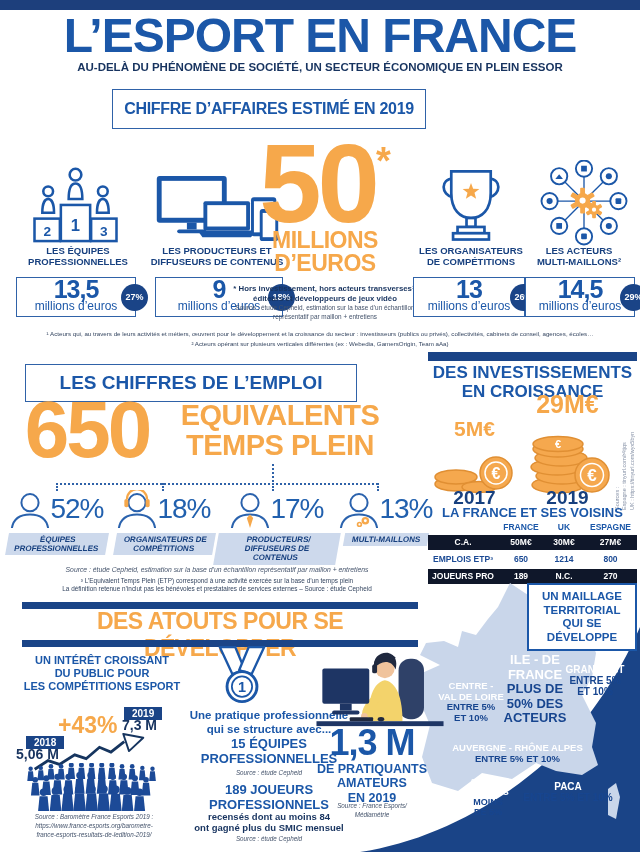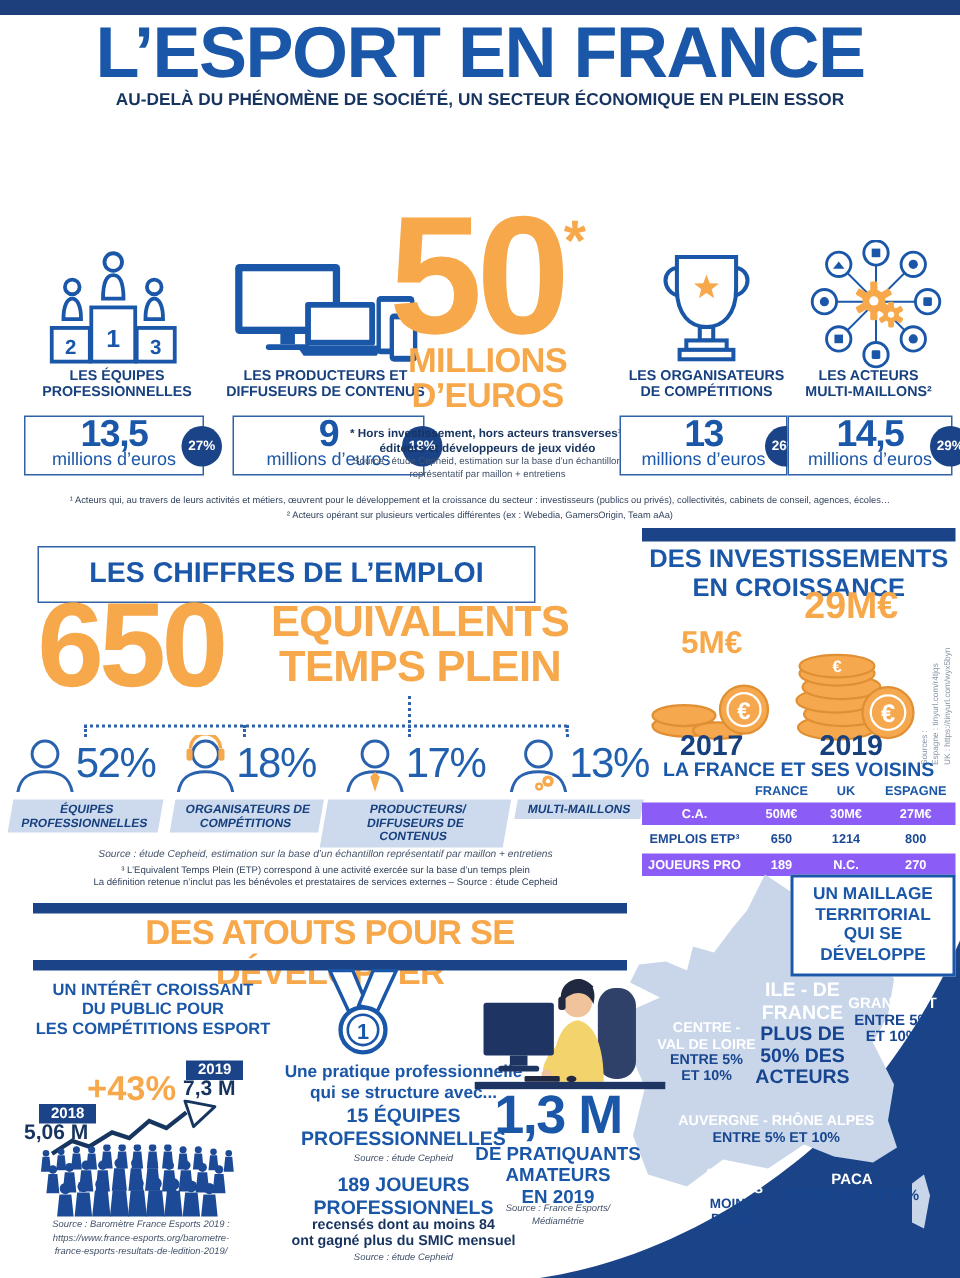--- a/index.html
+++ b/index.html
@@ -56,21 +56,21 @@
   .inv-title{left:428px;top:364px;width:209px;font-size:17px;font-weight:bold;color:#1b57a8;line-height:1.1;}
   .inv-val1{left:432px;top:417px;width:85px;font-size:21px;font-weight:bold;color:#f6a84b;}
   .inv-val2{left:520px;top:390px;width:95px;font-size:25px;font-weight:bold;color:#f6a84b;}
   .inv-year{font-size:19px;font-weight:bold;color:#17407f;}
   .rot-src{left:614px;top:510px;width:112px;transform:rotate(-90deg);transform-origin:0 0;
            font-size:5.5px;color:#8893a8;line-height:1.35;text-align:left;}
   .tbl-title{left:428px;top:505px;width:209px;font-size:13px;font-weight:bold;color:#1b57a8;}
   .vrow{left:428px;width:209px;display:grid;grid-template-columns:70px 46px 40px 53px;}
   .vrow div{font-size:8.5px;font-weight:bold;text-align:center;}
   .vrow.hdr div{color:#1b57a8;line-height:13px;}
-  .vrow.dark{background:#8b5cf6;}
+  .vrow.dark{background:#0f172a;}
   .vrow.dark div{color:#fff;line-height:15px;}
   .vrow.lite div{color:#1b4a94;line-height:15px;}
 
   
   .a-bar{left:22px;width:396px;height:7px;background:#1a4487;}
   .a-title{left:22px;top:608px;width:396px;font-size:23px;font-weight:bold;color:#f6a84b;letter-spacing:-0.5px;}
   .aud-head{left:18px;top:654px;width:168px;font-size:11px;font-weight:bold;color:#1b57a8;line-height:1.18;}
   .ybadge{background:#1a4487;color:#fff;font-size:10px;font-weight:bold;padding:1px 8px;display:inline-block;}
   .yval{font-size:14px;font-weight:bold;color:#17335f;}
   .growth{font-size:23px;font-weight:bold;color:#f6a84b;}
@@ -89,20 +89,21 @@
   .rg .vl{color:#17458f;}
 </style>
 </head>
 <body>
 
 <div id="page">
 
   <div class="abs topbar"></div>
   <div class="abs main-title ctr">L’ESPORT EN FRANCE</div>
   <div class="abs subtitle ctr">AU-DELÀ DU PHÉNOMÈNE DE SOCIÉTÉ, UN SECTEUR ÉCONOMIQUE EN PLEIN ESSOR</div>
+  <div class="abs boxtitle ctr">CHIFFRE D’AFFAIRES ESTIMÉ EN 2019</div>
 
   <svg class="abs" style="left:28px;top:162px" width="95" height="82" viewBox="0 0 94 84">
     <g stroke="#1b57a8" stroke-width="2.6" fill="#fff">
       <circle cx="47" cy="13" r="6"></circle>
         <path d="M40,38 C40,26 43,22 47,22 C51,22 54,26 54,38 Z"></path>
       <circle cx="19" cy="30" r="5"></circle>
         <path d="M13,52 C13,42 16,38 19,38 C22,38 25,42 25,52 Z"></path>
       <circle cx="75" cy="30" r="5"></circle>
         <path d="M69,52 C69,42 72,38 75,38 C78,38 81,42 81,52 Z"></path>
       <rect x="32" y="44" width="30" height="37"></rect>

